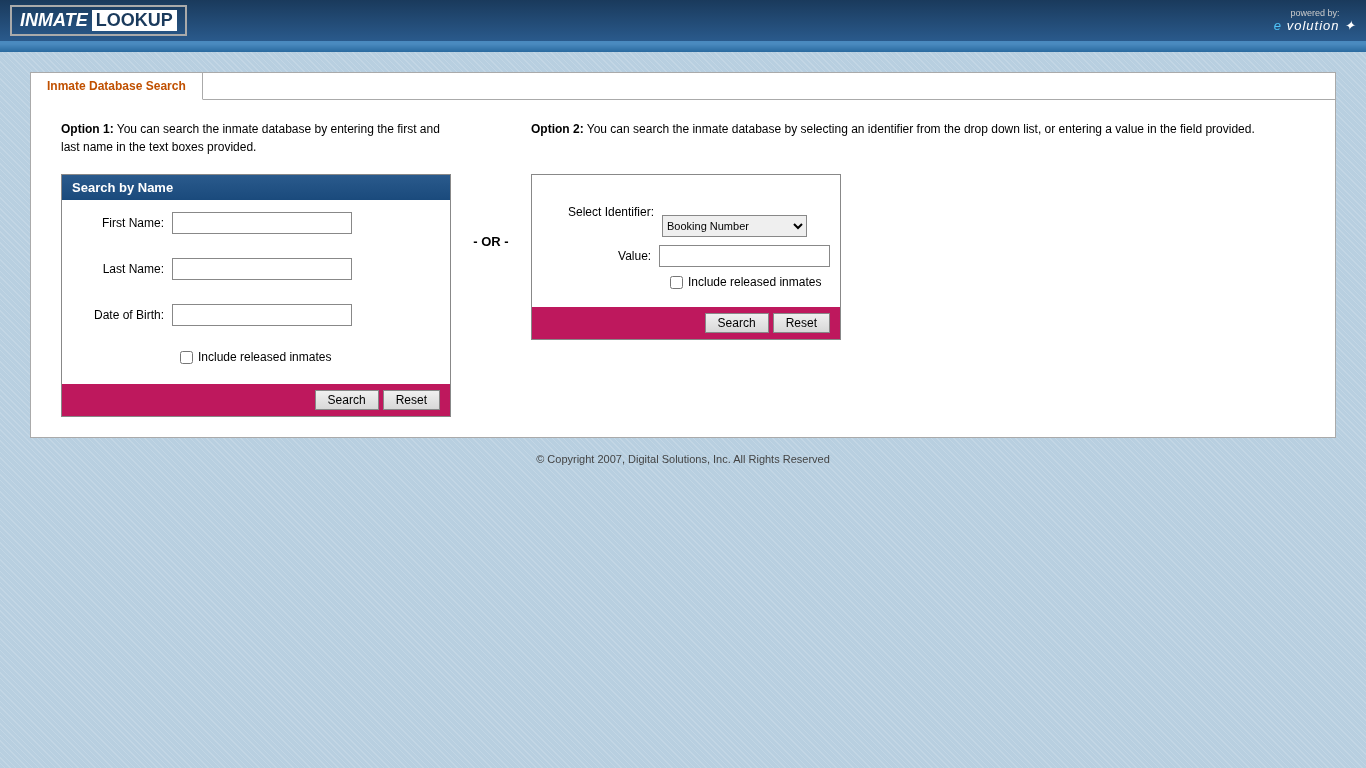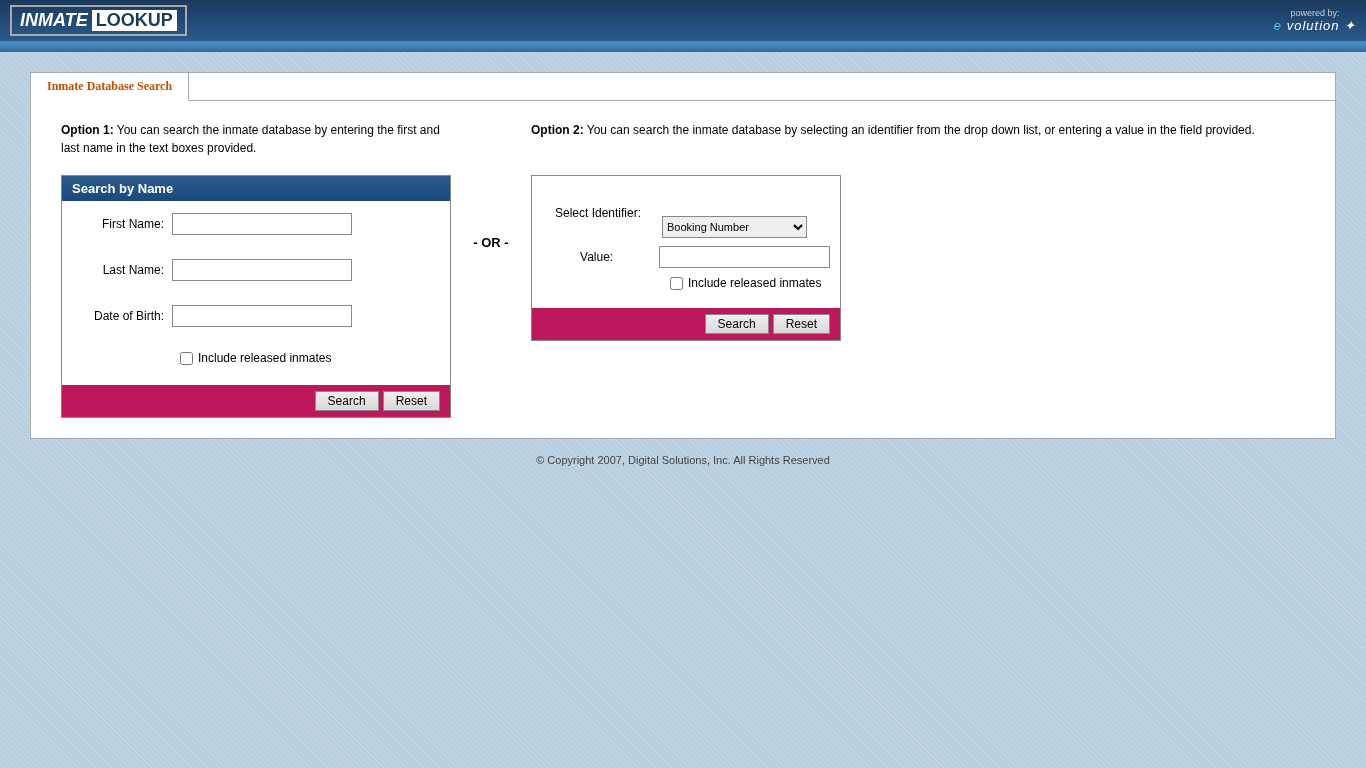--- a/index.html
+++ b/index.html
@@ -95,21 +95,20 @@
       font-size: 12px;
       cursor: pointer;
       border-right: 1px solid #aaa;
     }
     .tab-item.active {
       color: #c05000;
       font-weight: bold;
       border-bottom: 1px solid white;
       margin-bottom: -1px;
       background: white;
-      font-family: Liberation Serif, serif;
     }
 
     
     #panel-body {
       padding: 20px 30px;
     }
 
     
     #search-layout {
       display: flex;
@@ -190,21 +189,21 @@
     #uid-box {
       max-width: 310px;
     }
     .uid-form-row {
       display: flex;
       align-items: center;
       margin-bottom: 8px;
     }
     .uid-label {
       width: 120px;
-      text-align: center;
+      text-align: right;
       padding-right: 8px;
       font-size: 12px;
     }
     .uid-select {
       width: 145px;
       height: 22px;
       border: 1px solid #888;
       font-size: 11px;
       margin-top: 28px;
     }

